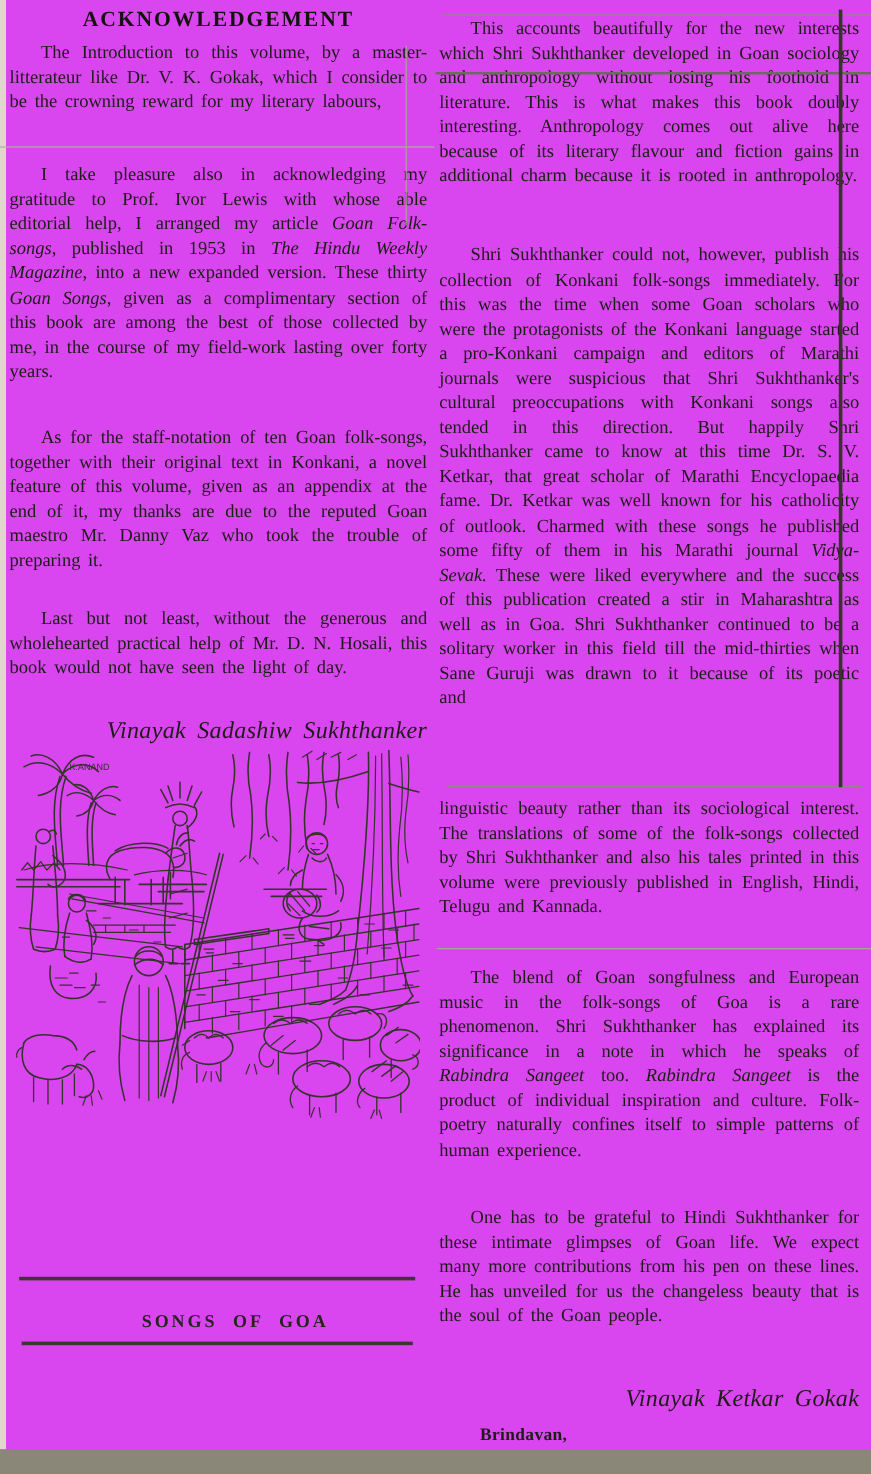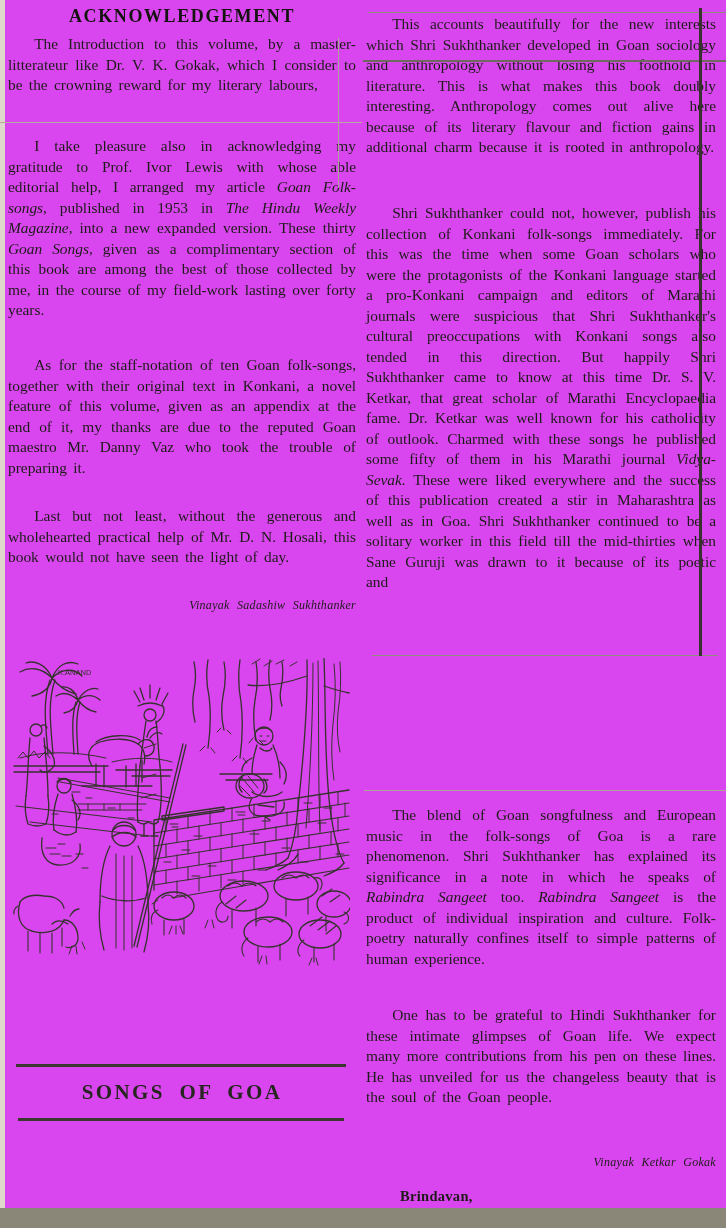--- a/index.html
+++ b/index.html
@@ -17,33 +17,33 @@
   h1.ack{
     margin:0;text-align:center;font-size:18px;font-weight:bold;
     letter-spacing:1.6px;color:#14130f;
   }
   .para{
     margin:0;font-size:15.4px;line-height:20.5px;text-align:justify;
     text-indent:1.7em;word-spacing:2.5px;
   }
   .para i{font-style:italic;}
   .sig{
-    margin:0;font-size:12px;font-style:italic;text-align:right;
+    margin:0;font-size:20px;font-style:italic;text-align:right;
     letter-spacing:.3px;word-spacing:4px;
   }
   .sig-left{padding-right:14px;}
   .sig-right{padding-right:4px;}
   .address{font-size:14.5px;font-weight:bold;line-height:21px;padding-left:34px;letter-spacing:.3px;}
   .section-title{
-    margin:0;text-align:center;font-size:21px;font-weight:bold;
+    margin:14px;text-align:center;font-size:15px;font-weight:bold;
     letter-spacing:2.4px;word-spacing:7px;color:#26251f;
   }
   .rule{position:absolute;background:#3a382f;}
   .artifact{position:absolute;}
-  .illus{position:absolute;left:4px;top:658px;width:338px;height:320px;}
+  .illus{position:absolute;left:4px;top:625px;width:338px;height:320px;}
   .illus svg{display:block;}
 </style>
 </head>
 <body>
 
 <div class="page">
   <div class="edge-left"></div>
 
   <div class="col col-left">
     <div class="blk" style="top:6px">
@@ -191,20 +191,21 @@
     </div>
 
     <div class="rule" style="left:8px;top:1064px;width:330px;height:3px"></div>
     <p class="section-title blk" style="top:1080px">SONGS OF GOA</p>
     <div class="rule" style="left:10px;top:1118px;width:326px;height:3px"></div>
   </div>
 
   <div class="col col-right">
     <p class="para blk" style="top:14px"><span>This accounts beautifully for the new interests which Shri Sukhthanker developed in Goan sociology and anthropology without losing his foothold in literature. This is what makes this book doubly interesting. Anthropology comes out alive here because of its literary flavour and fiction gains in additional charm because it is rooted in anthropology.</span></p>
     <p class="para blk" style="top:203px"><span>Shri Sukhthanker could not, however, publish his collection of Konkani folk-songs immediately. For this was the time when some Goan scholars who were the protagonists of the Konkani language started a pro-Konkani campaign and editors of Marathi journals were suspicious that Shri Sukhthanker's cultural preoccupations with Konkani songs also tended in this direction. But happily Shri Sukhthanker came to know at this time Dr. S. V. Ketkar, that great scholar of Marathi Encyclopaedia fame. Dr. Ketkar was well known for his catholicity of outlook. Charmed with these songs he published some fifty of them in his Marathi journal </span><i>Vidya-Sevak.</i><span> These were liked everywhere and the success of this publication created a stir in Maharashtra as well as in Goa. Shri Sukhthanker continued to be a solitary worker in this field till the mid-thirties when Sane Guruji was drawn to it because of its poetic and</span></p>
+    <p class="para blk" style="top:664px;text-indent:0"><span>linguistic beauty rather than its sociological interest. The translations of some of the folk-songs collected by Shri Sukhthanker and also his tales printed in this volume were previously published in English, Hindi, Telugu and Kannada.</span></p>
     <p class="para blk" style="top:805px"><span>The blend of Goan songfulness and European music in the folk-songs of Goa is a rare phenomenon. Shri Sukhthanker has explained its significance in a note in which he speaks of </span><i>Rabindra Sangeet</i><span> too. </span><i>Rabindra Sangeet</i><span> is the product of individual inspiration and culture. Folk-poetry naturally confines itself to simple patterns of human experience.</span></p>
     <p class="para blk" style="top:1005px"><span>One has to be grateful to Hindi Sukhthanker for these intimate glimpses of Goan life. We expect many more contributions from his pen on these lines. He has unveiled for us the changeless beauty that is the soul of the Goan people.</span></p>
     <p class="sig sig-right blk" style="top:1155px">Vinayak Ketkar Gokak</p>
     <div class="blk address" style="top:1186px">
       <div>Brindavan,</div>
       <div>Whitefield, Bangalore</div>
     </div>
   </div>
 
   <div class="artifact" style="left:0;top:122px;width:362px;height:1px;background:#b3ae9f"></div>

